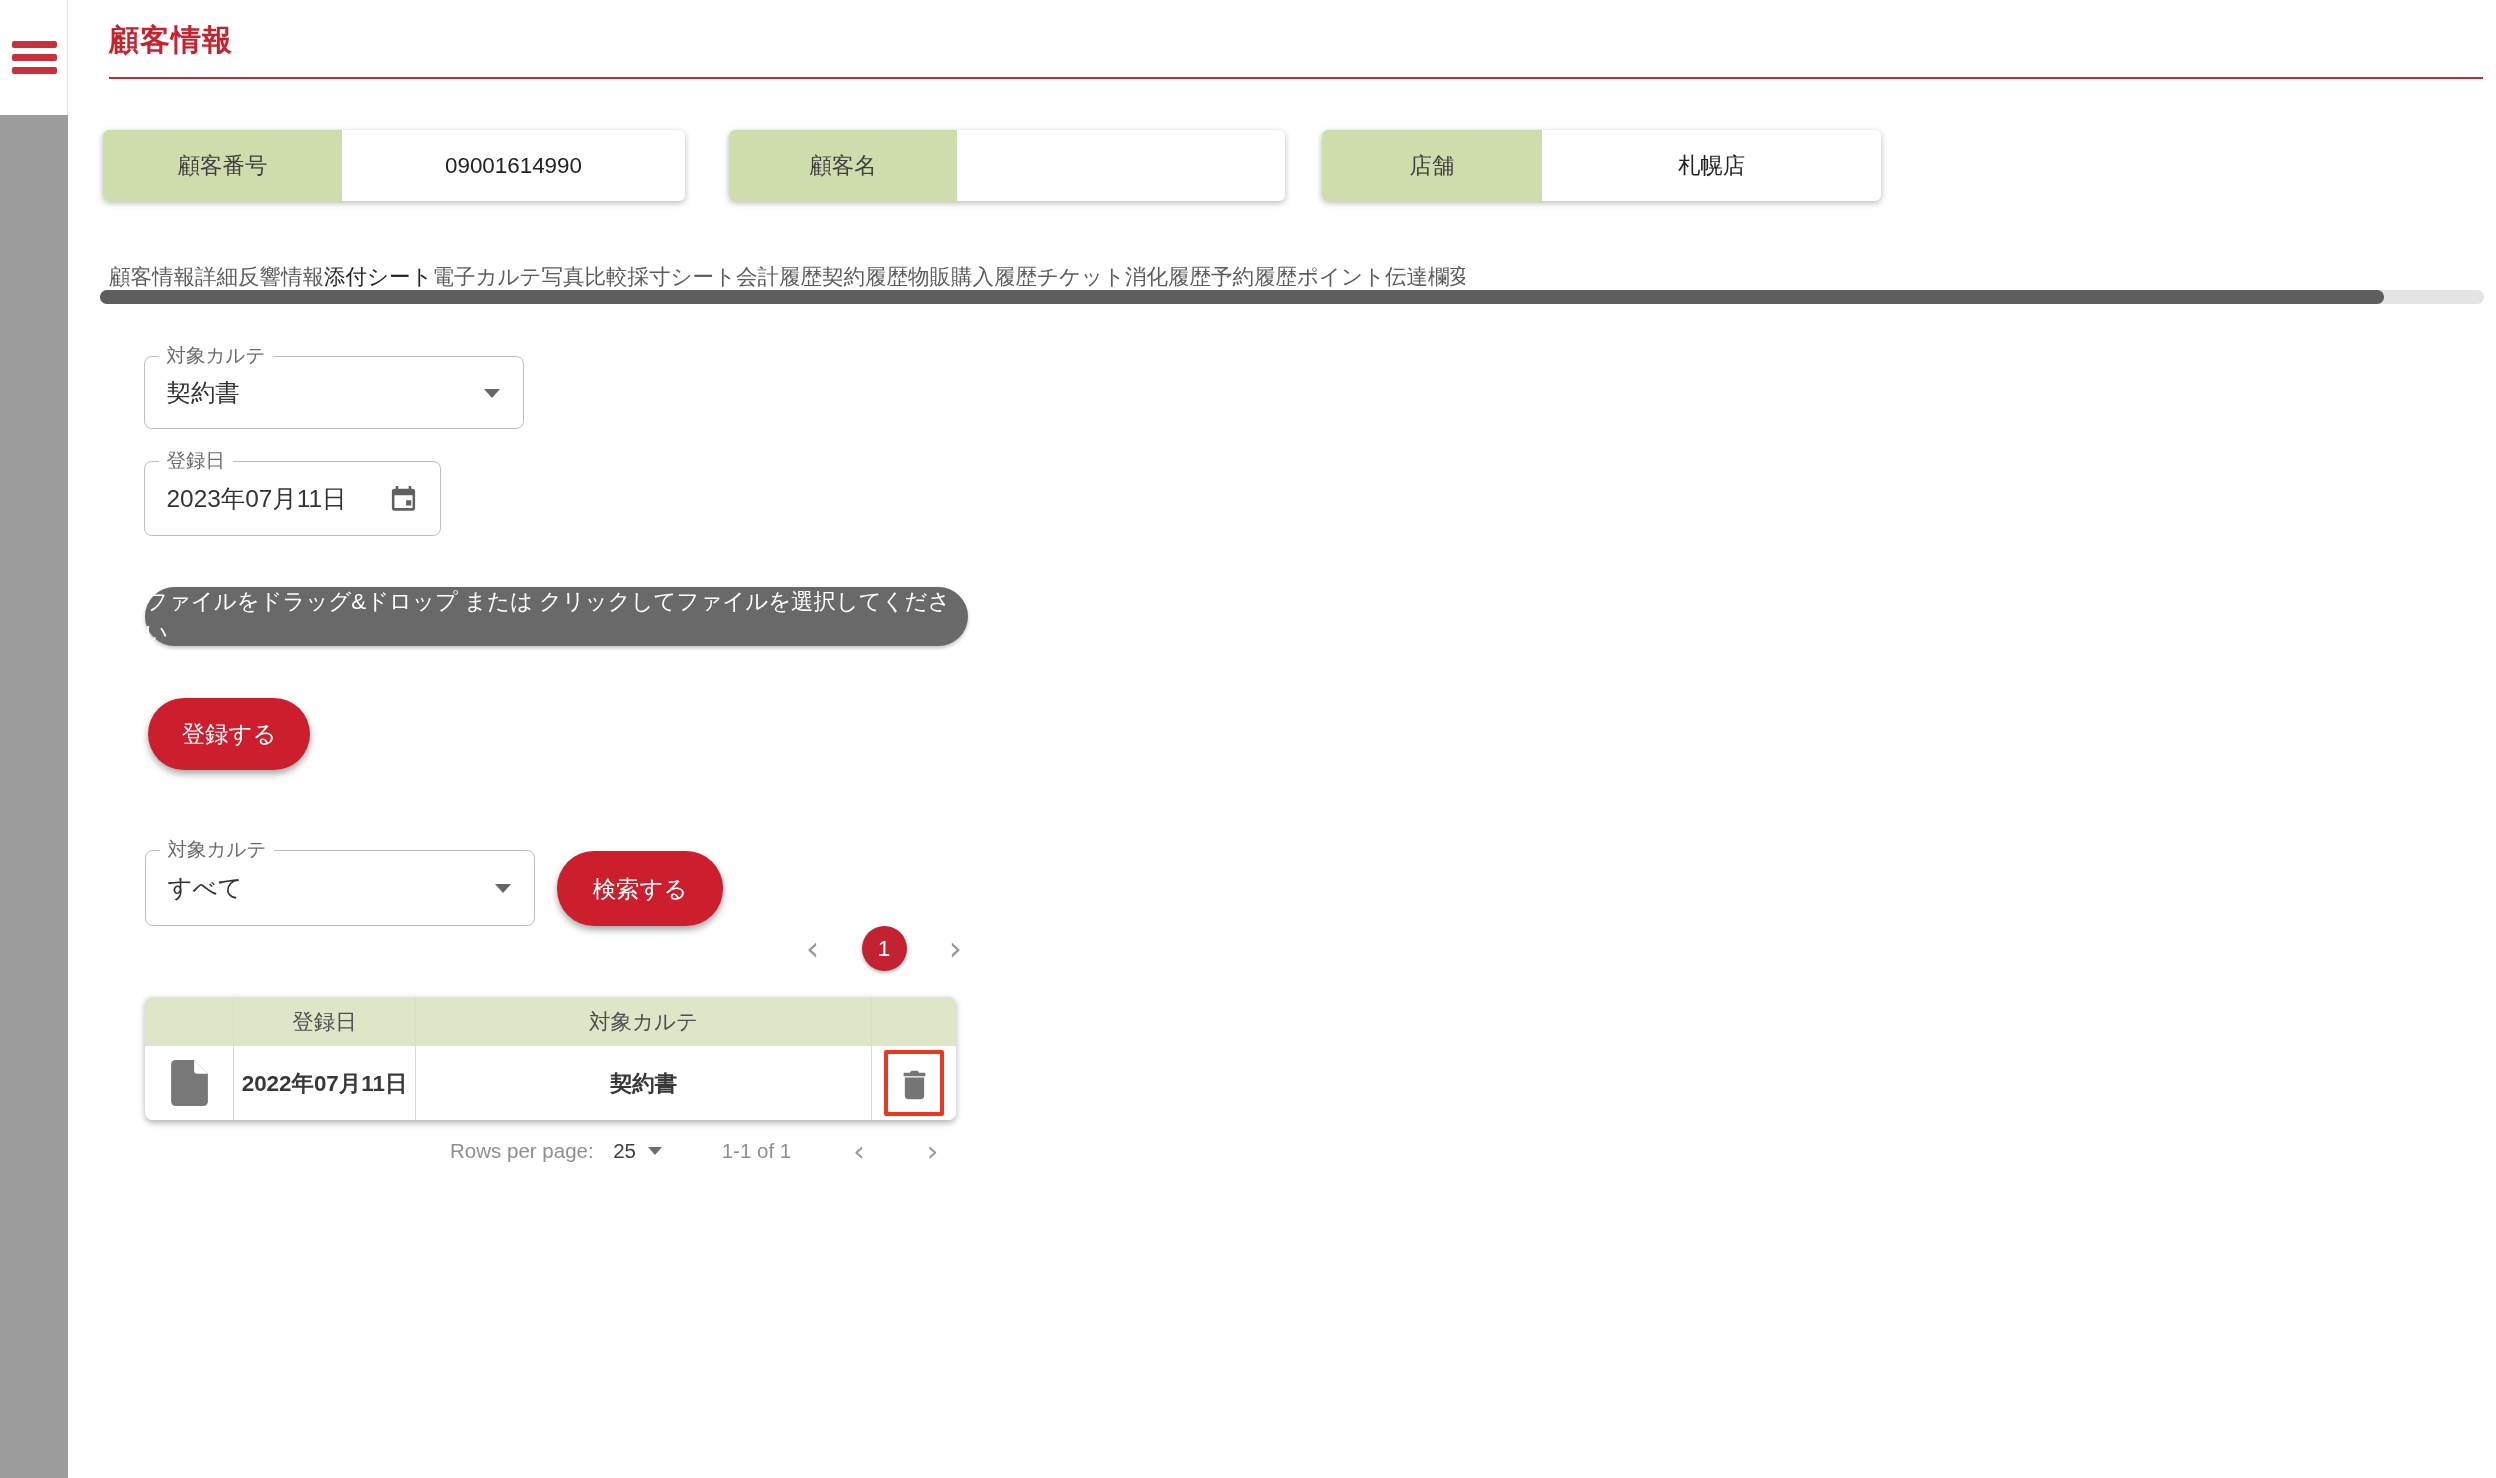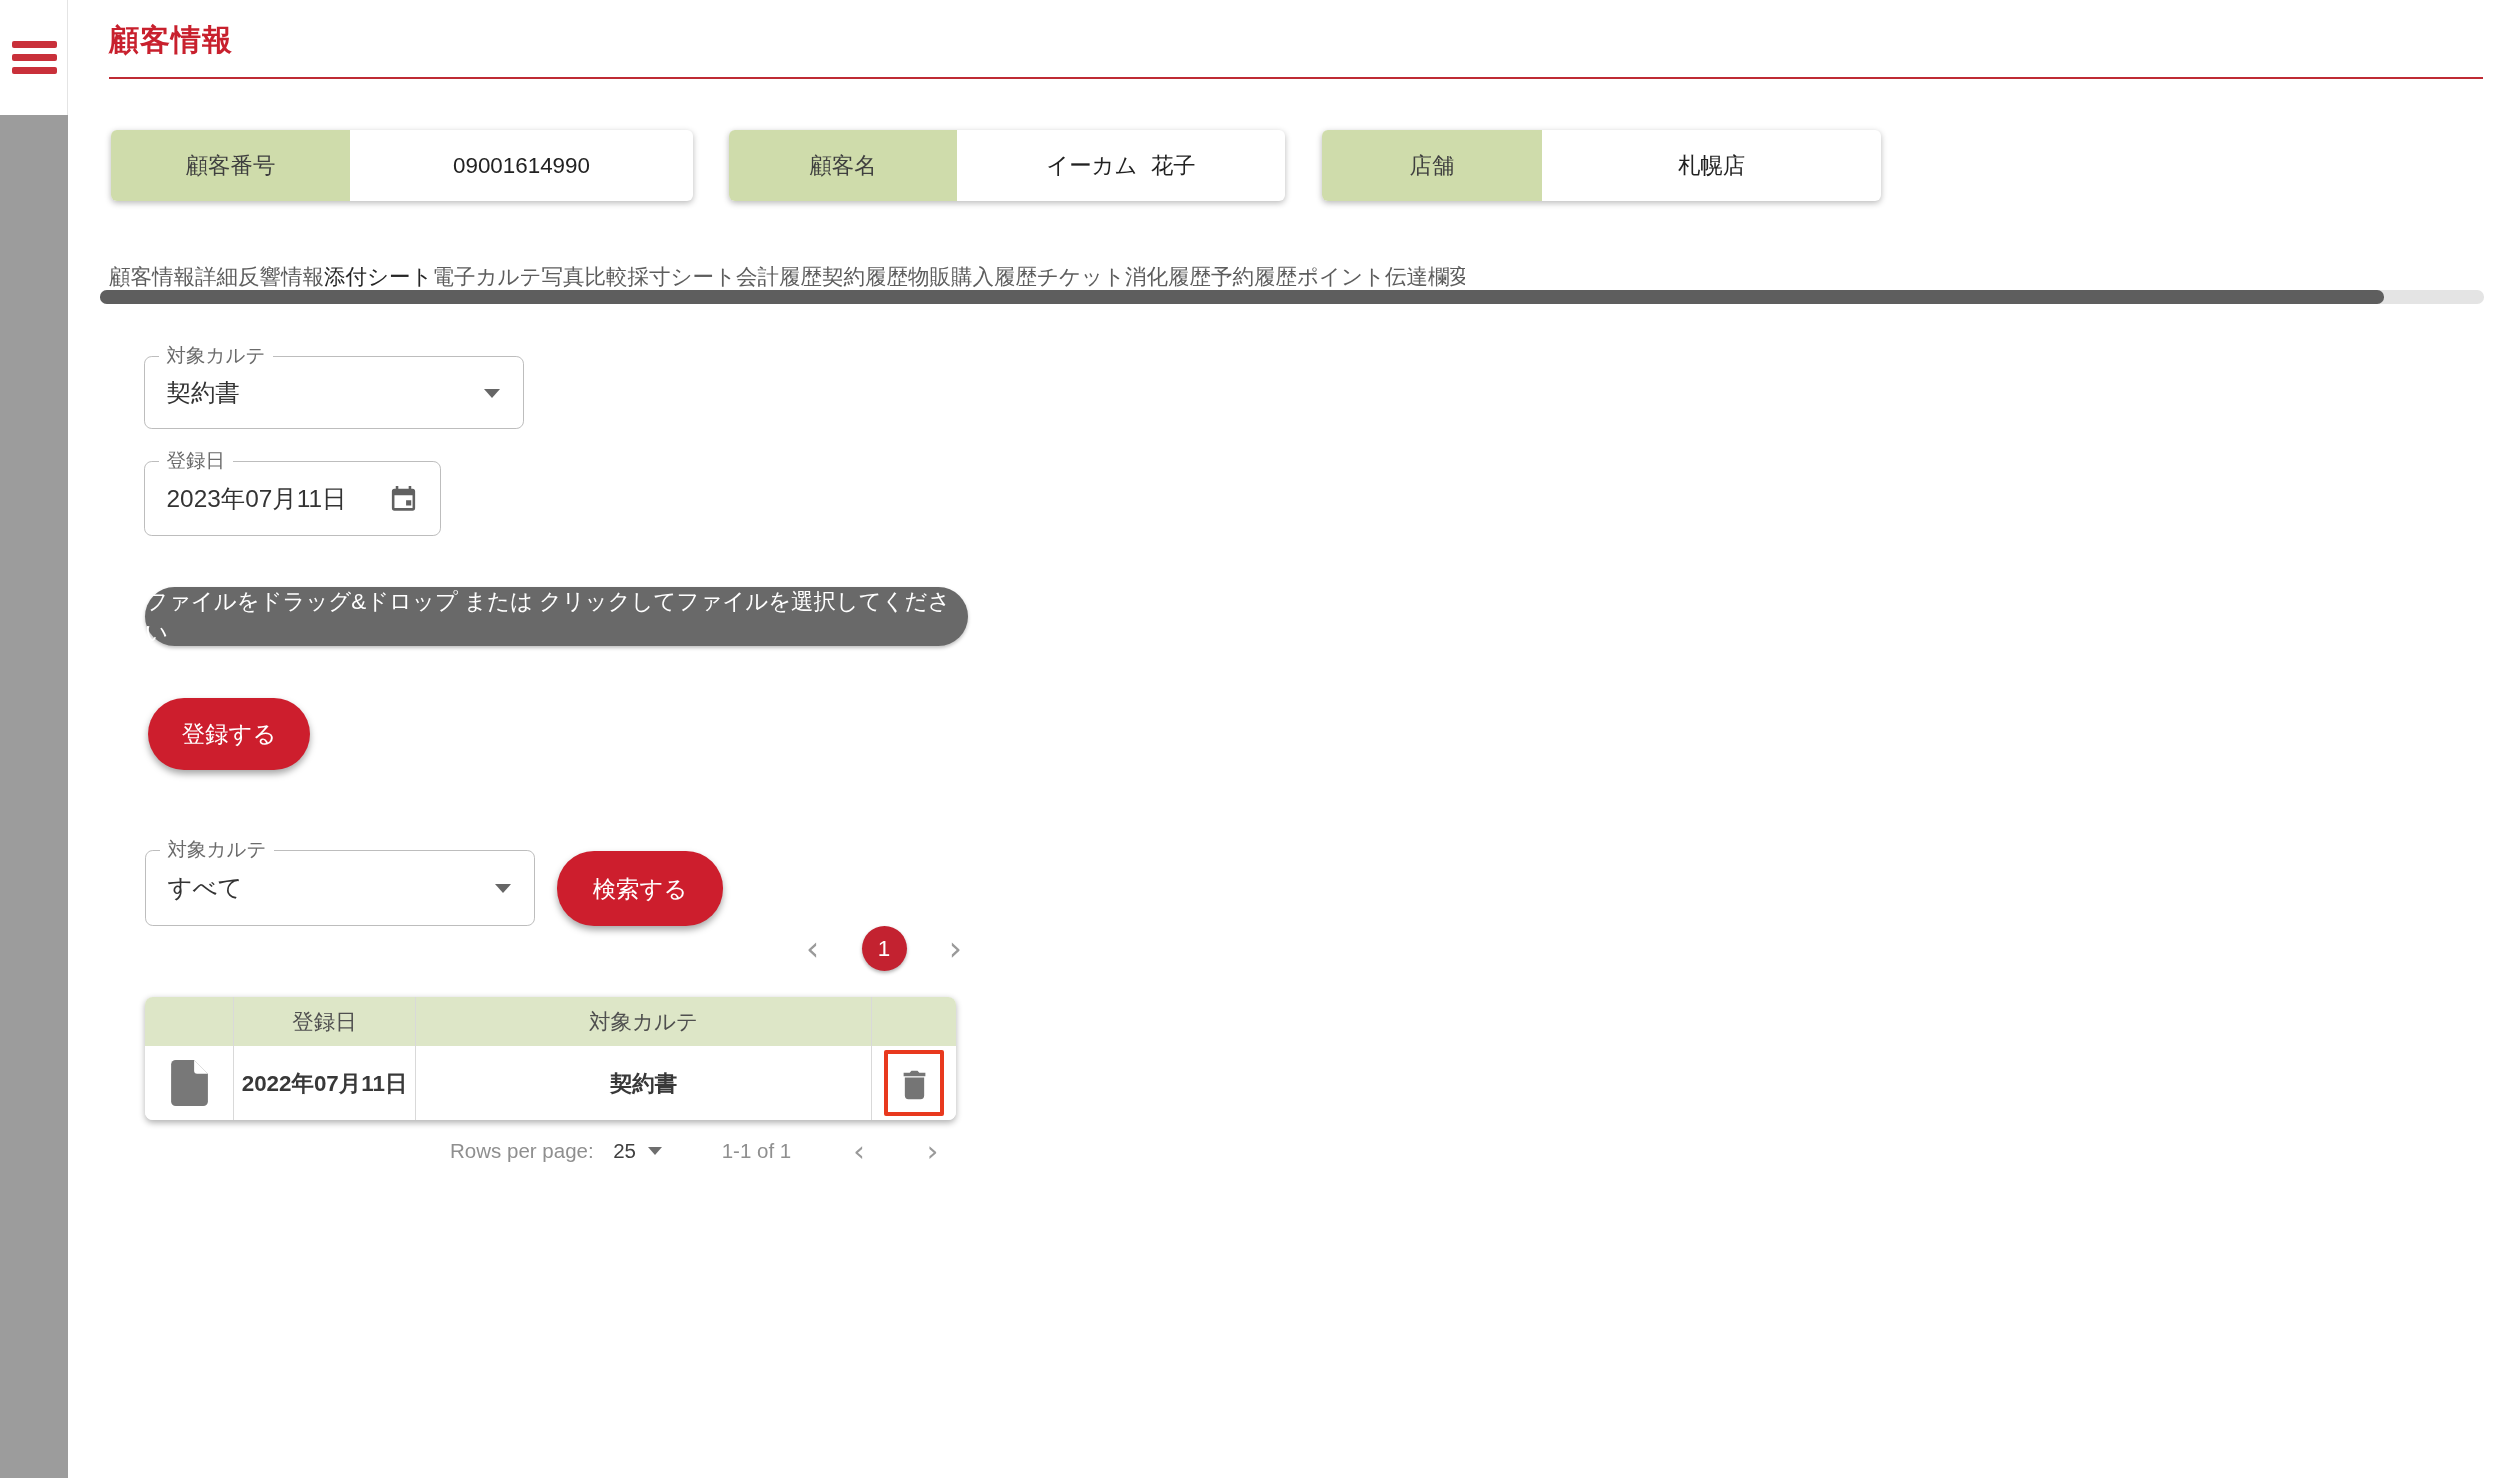--- a/index.html
+++ b/index.html
@@ -14,21 +14,21 @@
   .hamburger span { display:block; width:45px; height:6.8px; border-radius:2px; background:#c9303a; }
 
   
   .page-title { position:absolute; left:109px; top:19.5px; font-size:30px; font-weight:700; color:#c8202d; letter-spacing:1px; }
   .title-divider { position:absolute; left:109px; top:77px; width:2374px; height:2px; background:#bf2b34; }
 
   
   .card { position:absolute; top:130px; height:71px; display:flex; border-radius:5.9px; background:#fff; box-shadow:0 2px 5.9px rgba(0,0,0,.28); overflow:hidden; }
   .card .lbl { background:#cfdcab; display:flex; align-items:center; justify-content:center; font-size:22.4px; color:#3f3f3f; height:100%; }
   .card .val { flex:1; display:flex; align-items:center; justify-content:center; font-size:22.4px; color:#222; }
-  .card1 { left:111px; width:582px; } .card1 .lbl { width:239px; }
+  .card1 { left:103px; width:582px; } .card1 .lbl { width:239px; }
   .card2 { left:729px; width:556px;font-family:Liberation Mono, monospace; } .card2 .lbl { width:228px; }
   .card3 { left:1322px; width:559px; } .card3 .lbl { width:220px; }
 
   
   .tabs { position:absolute; left:109px; top:240px; width:2387px; height:43px; display:flex; justify-content:flex-start; align-items:flex-start; font-size:21.5px; color:#5d5d5d; white-space:nowrap; overflow:hidden;margin-top:18px; }
   .tab { padding:3.9px 0 15.6px; cursor:pointer; position:relative; }
   .tab.active { color:#262626; }
   .tab.active::after { content:""; position:absolute; left:-21.5px; right:-21.5px; bottom:0; height:4.9px; background:#d02952; border-radius:1px; }
   .tab.partial { width:15.6px; overflow:hidden; flex-shrink:0; }
 
@@ -95,21 +95,20 @@
 
   <h1 class="page-title">顧客情報</h1>
   <div class="title-divider"></div>
 
   <div class="card card1">
     <div class="lbl">顧客番号</div>
     <div class="val">09001614990</div>
   </div>
   <div class="card card2">
     <div class="lbl">顧客名</div>
-    <div class="val">イーカム 花子</div>
   </div>
   <div class="card card3">
     <div class="lbl">店舗</div>
     <div class="val">札幌店</div>
   </div>
 
   <div class="tabs">
     <span class="tab">顧客情報詳細</span>
     <span class="tab">反響情報</span>
     <span class="tab active">添付シート</span>

